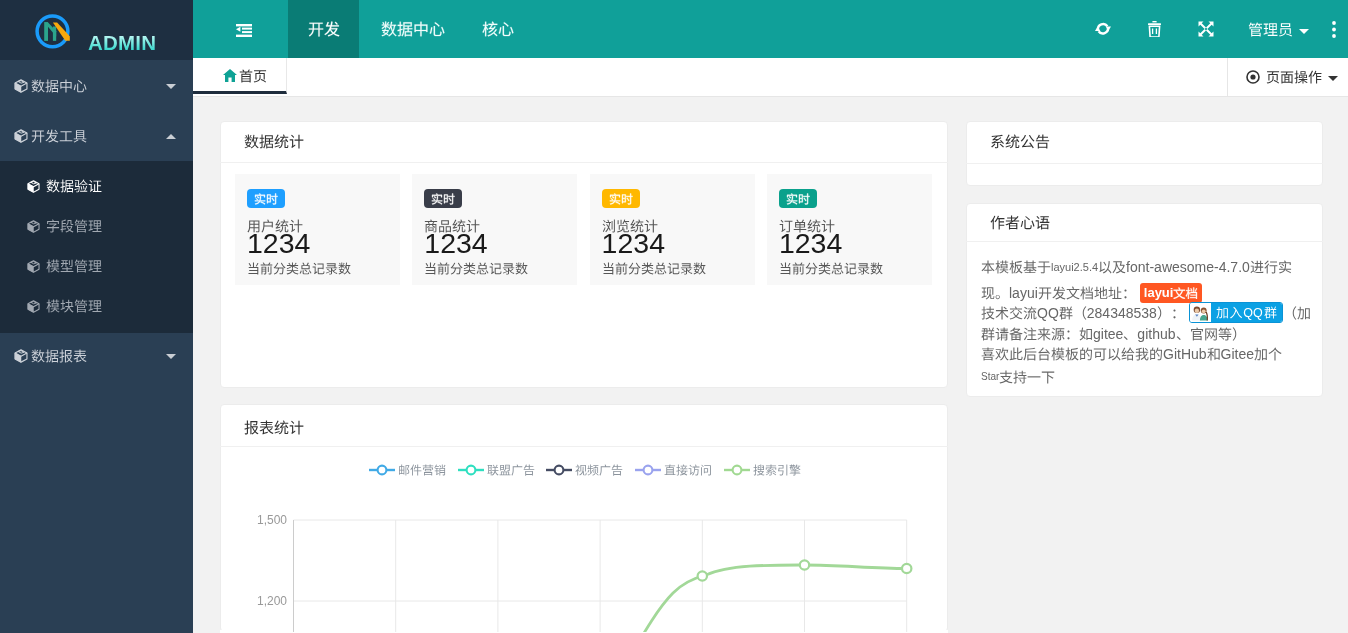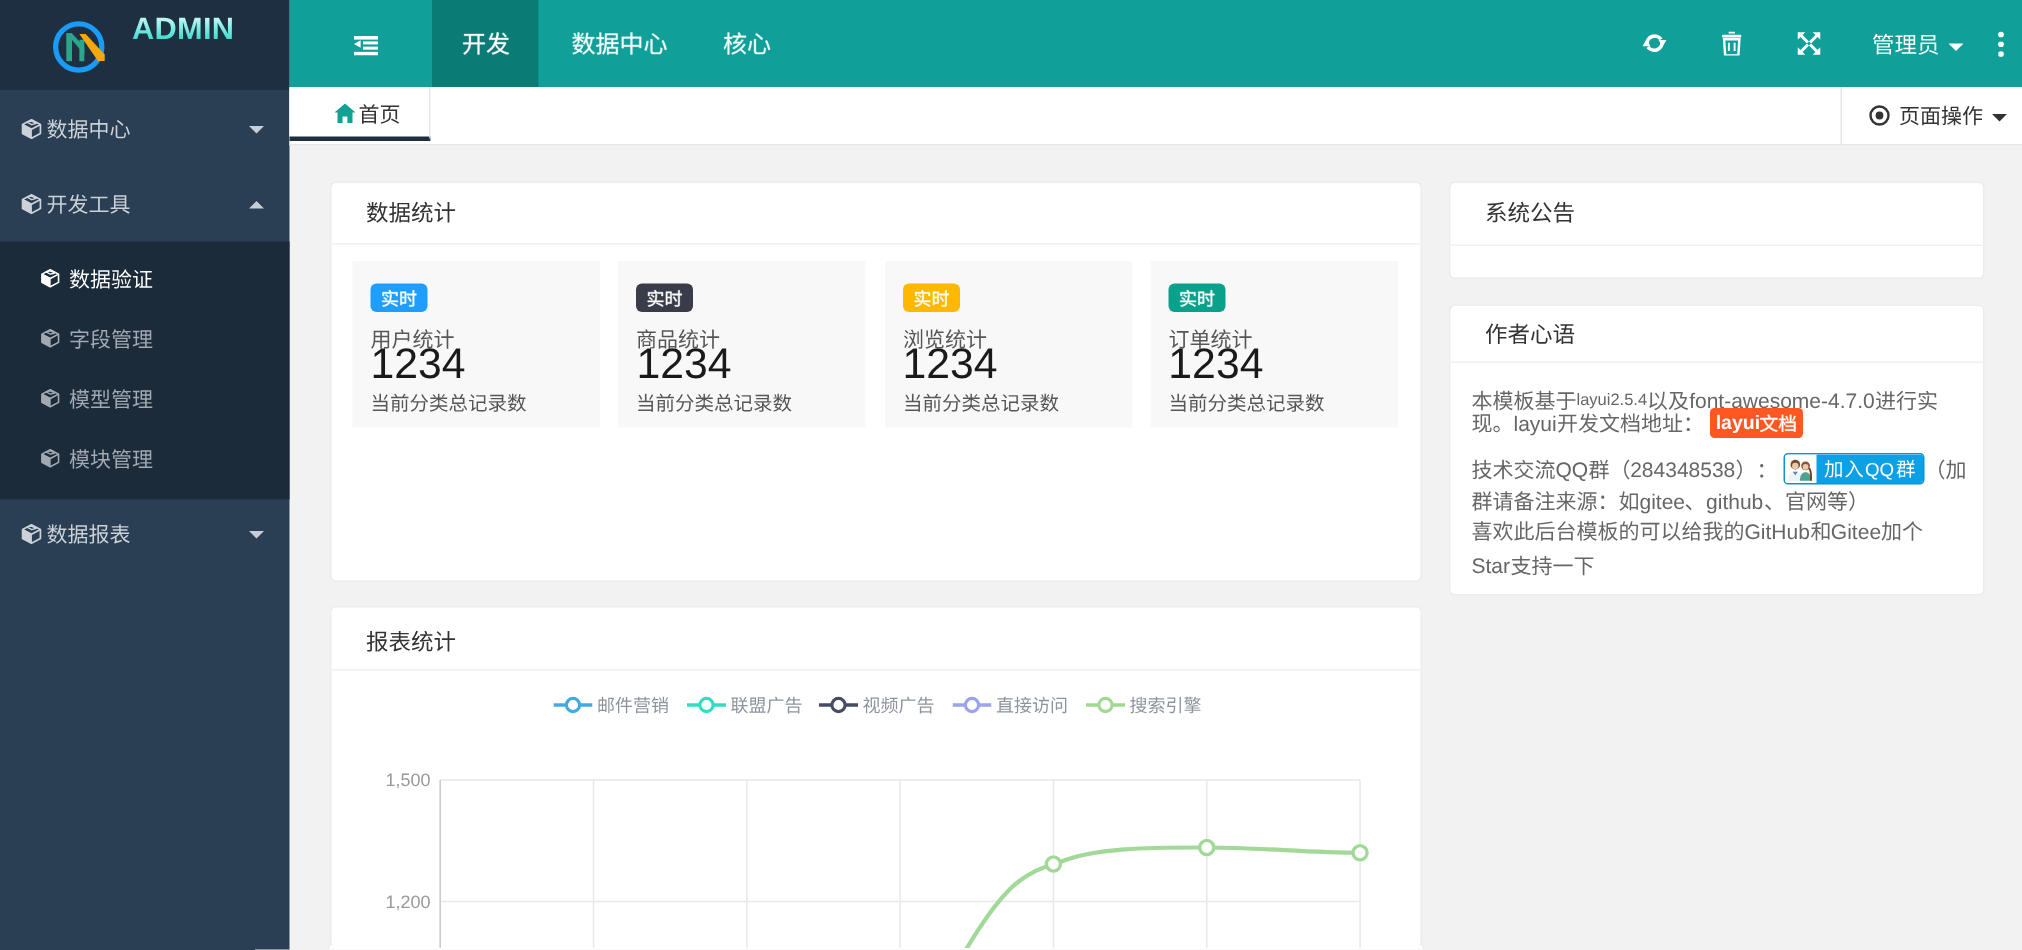--- a/index.html
+++ b/index.html
@@ -10,21 +10,21 @@
 
 <div class="abs" style="left:0;top:0;width:193px;height:633px;background:#2a3f54"></div>
 <div class="abs" style="left:0;top:0;width:193px;height:60px;background:#1e2f41"></div>
 <svg class="abs" style="left:33px;top:10px" width="42" height="42" viewBox="0 0 42 42">
 <circle cx="19.5" cy="21.3" r="15.4" fill="none" stroke="#1a9bfa" stroke-width="3.5"></circle>
 <path d="M11.2 30.9 V12.2 h3.8 v18.7 Z" fill="#2ba58c"></path>
 <path d="M11.2 12.2 L14.9 12.2 L23.2 21.2 L23.2 26.4 Z" fill="#2ba58c"></path>
 <path d="M19.9 16.5 h3.3 v14.4 h-3.3 z" fill="#2ba58c"></path>
 <path d="M19.9 12.6 L24.1 12.6 L36.8 26.3 L36.8 30.7 L32.3 30.7 Z" fill="#f7a80d"></path>
 </svg>
-<div class="abs" style="left:88px;top:8px;font-size:20.5px;font-weight:bold;letter-spacing:0.2px;line-height:23px;background:linear-gradient(180deg,#ecffff 0%,#8deee6 40%,#17cfc4 100%);-webkit-background-clip:text;background-clip:text;color:transparent">ADMIN</div>
+<div class="abs" style="left:88px;top:31px;font-size:20.5px;font-weight:bold;letter-spacing:0.2px;line-height:23px;background:linear-gradient(180deg,#ecffff 0%,#8deee6 40%,#17cfc4 100%);-webkit-background-clip:text;background-clip:text;color:transparent">ADMIN</div>
 <div class="abs" style="left:14px;top:79px"><svg width="14" height="14" viewBox="0 0 16 16">
       <g fill="none" stroke="#cdd2d9" stroke-width="1.3" stroke-linejoin="round">
         <path d="M8 1 L14.8 4.6 V11.4 L8 15 L1.2 11.4 V4.6 Z"></path>
         <path d="M1.2 4.6 L8 8.2 L14.8 4.6"></path>
         <path d="M4.6 2.8 L8 1.9 L11.6 3.7 L8.2 4.7 Z" stroke-width="1.1"></path>
       </g>
       <path d="M1.2 4.6 L8 8.2 V15 L1.2 11.4 Z" fill="#cdd2d9" stroke="#cdd2d9" stroke-width="0.6"></path>
     </svg></div>
 <div class="abs" style="left:31px;top:79px">
     <svg class="k" width="56" height="14" viewBox="0 -880 4000 1000" fill="#cdd2d9">
@@ -376,21 +376,21 @@
       <use href="#c4ee5"></use>
       <use href="#c53ca" x="1000"></use>
     </svg>
     <span style="font-size:14px;color:#666666;line-height:20px">font-awesome-4.7.0</span>
     <svg class="k" width="42" height="14" viewBox="0 -880 3000 1000" fill="#666666">
       <use href="#c8fdb"></use>
       <use href="#c884c" x="1000"></use>
       <use href="#c5b9e" x="2000"></use>
     </svg>
   </div>
-<div class="row" style="left:981px;top:272px;height:20px">
+<div class="row" style="left:981px;top:283px;height:20px">
     <svg class="k" width="28" height="14" viewBox="0 -880 2000 1000" fill="#666666">
       <use href="#c73b0"></use>
       <use href="#c3002" x="1000"></use>
     </svg>
     <span style="font-size:14px;color:#666666;line-height:20px">layui</span>
     <svg class="k" width="98" height="14" viewBox="0 -880 7000 1000" fill="#666666">
       <use href="#c5f00"></use>
       <use href="#c53d1" x="1000"></use>
       <use href="#c6587" x="2000"></use>
       <use href="#c6863" x="3000"></use>
@@ -496,21 +496,21 @@
     <svg class="k" width="14" height="14" viewBox="0 -880 1000 1000" fill="#666666">
       <use href="#c548c"></use>
     </svg>
     <span style="font-size:14px;color:#666666;line-height:20px">Gitee</span>
     <svg class="k" width="28" height="14" viewBox="0 -880 2000 1000" fill="#666666">
       <use href="#c52a0"></use>
       <use href="#c4e2a" x="1000"></use>
     </svg>
   </div>
 <div class="row" style="left:981px;top:366.5px;height:20px">
-    <span style="font-size:14px;color:#666666;line-height:20px">Star</span>
+    <span style="font-size:10px;color:#666666;line-height:20px">Star</span>
     <svg class="k" width="56" height="14" viewBox="0 -880 4000 1000" fill="#666666">
       <use href="#c652f"></use>
       <use href="#c6301" x="1000"></use>
       <use href="#c4e00" x="2000"></use>
       <use href="#c4e0b" x="3000"></use>
     </svg>
   </div>
 <div class="abs" style="left:220px;top:404px;width:728px;height:228px;background:#fff;border:1px solid #ececec;border-radius:4px"></div>
 <div class="abs" style="left:220px;top:446px;width:728px;height:1px;background:#f0f0f0"></div>
 <div class="abs" style="left:244px;top:419.5px">

